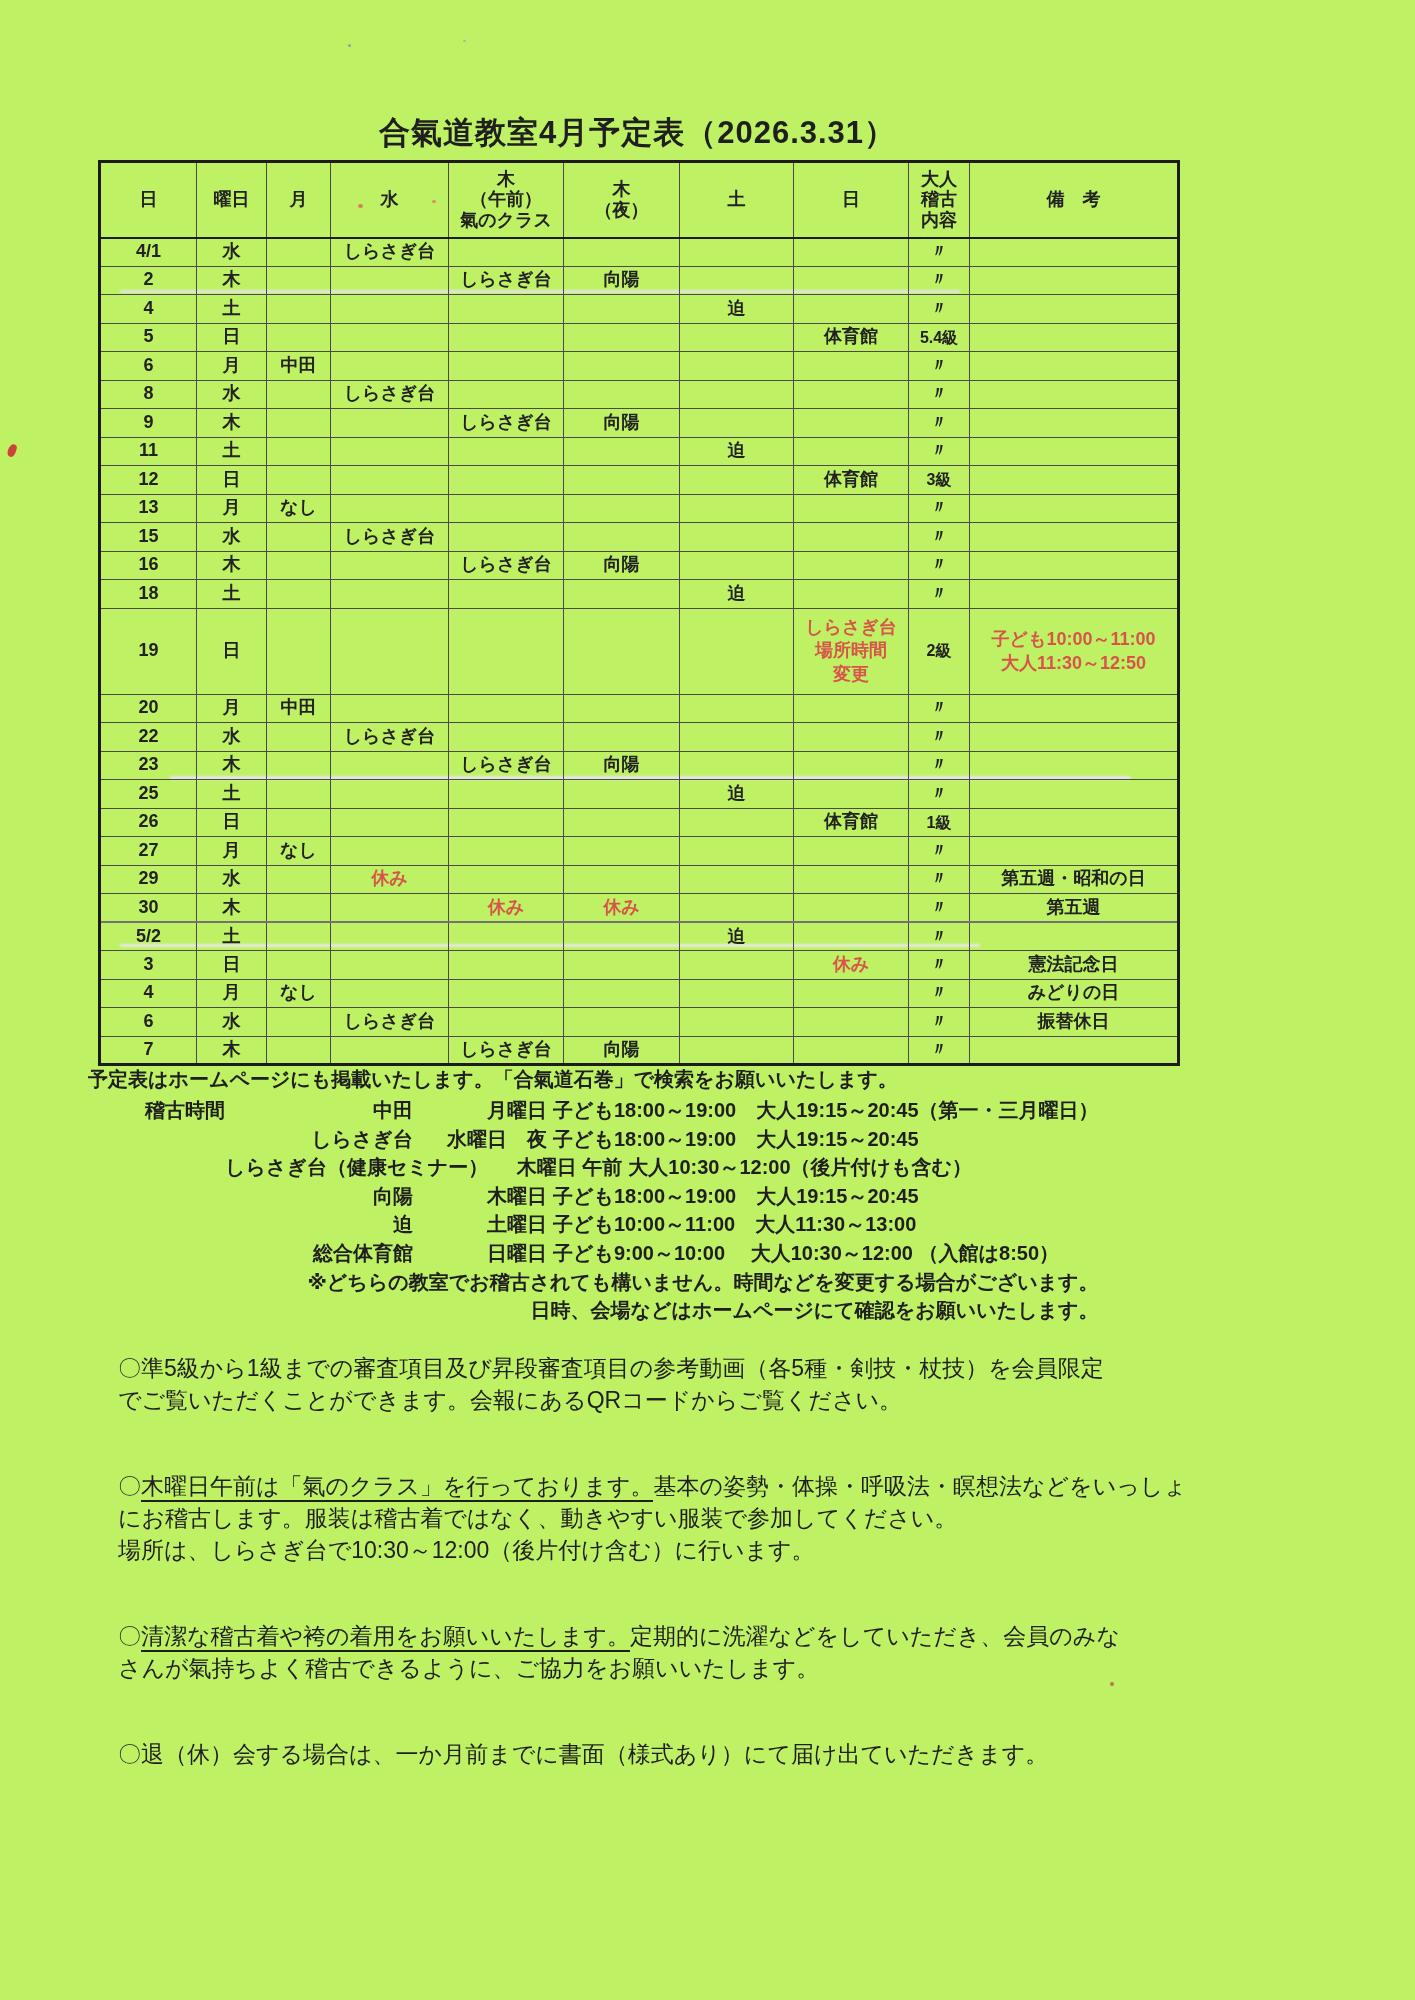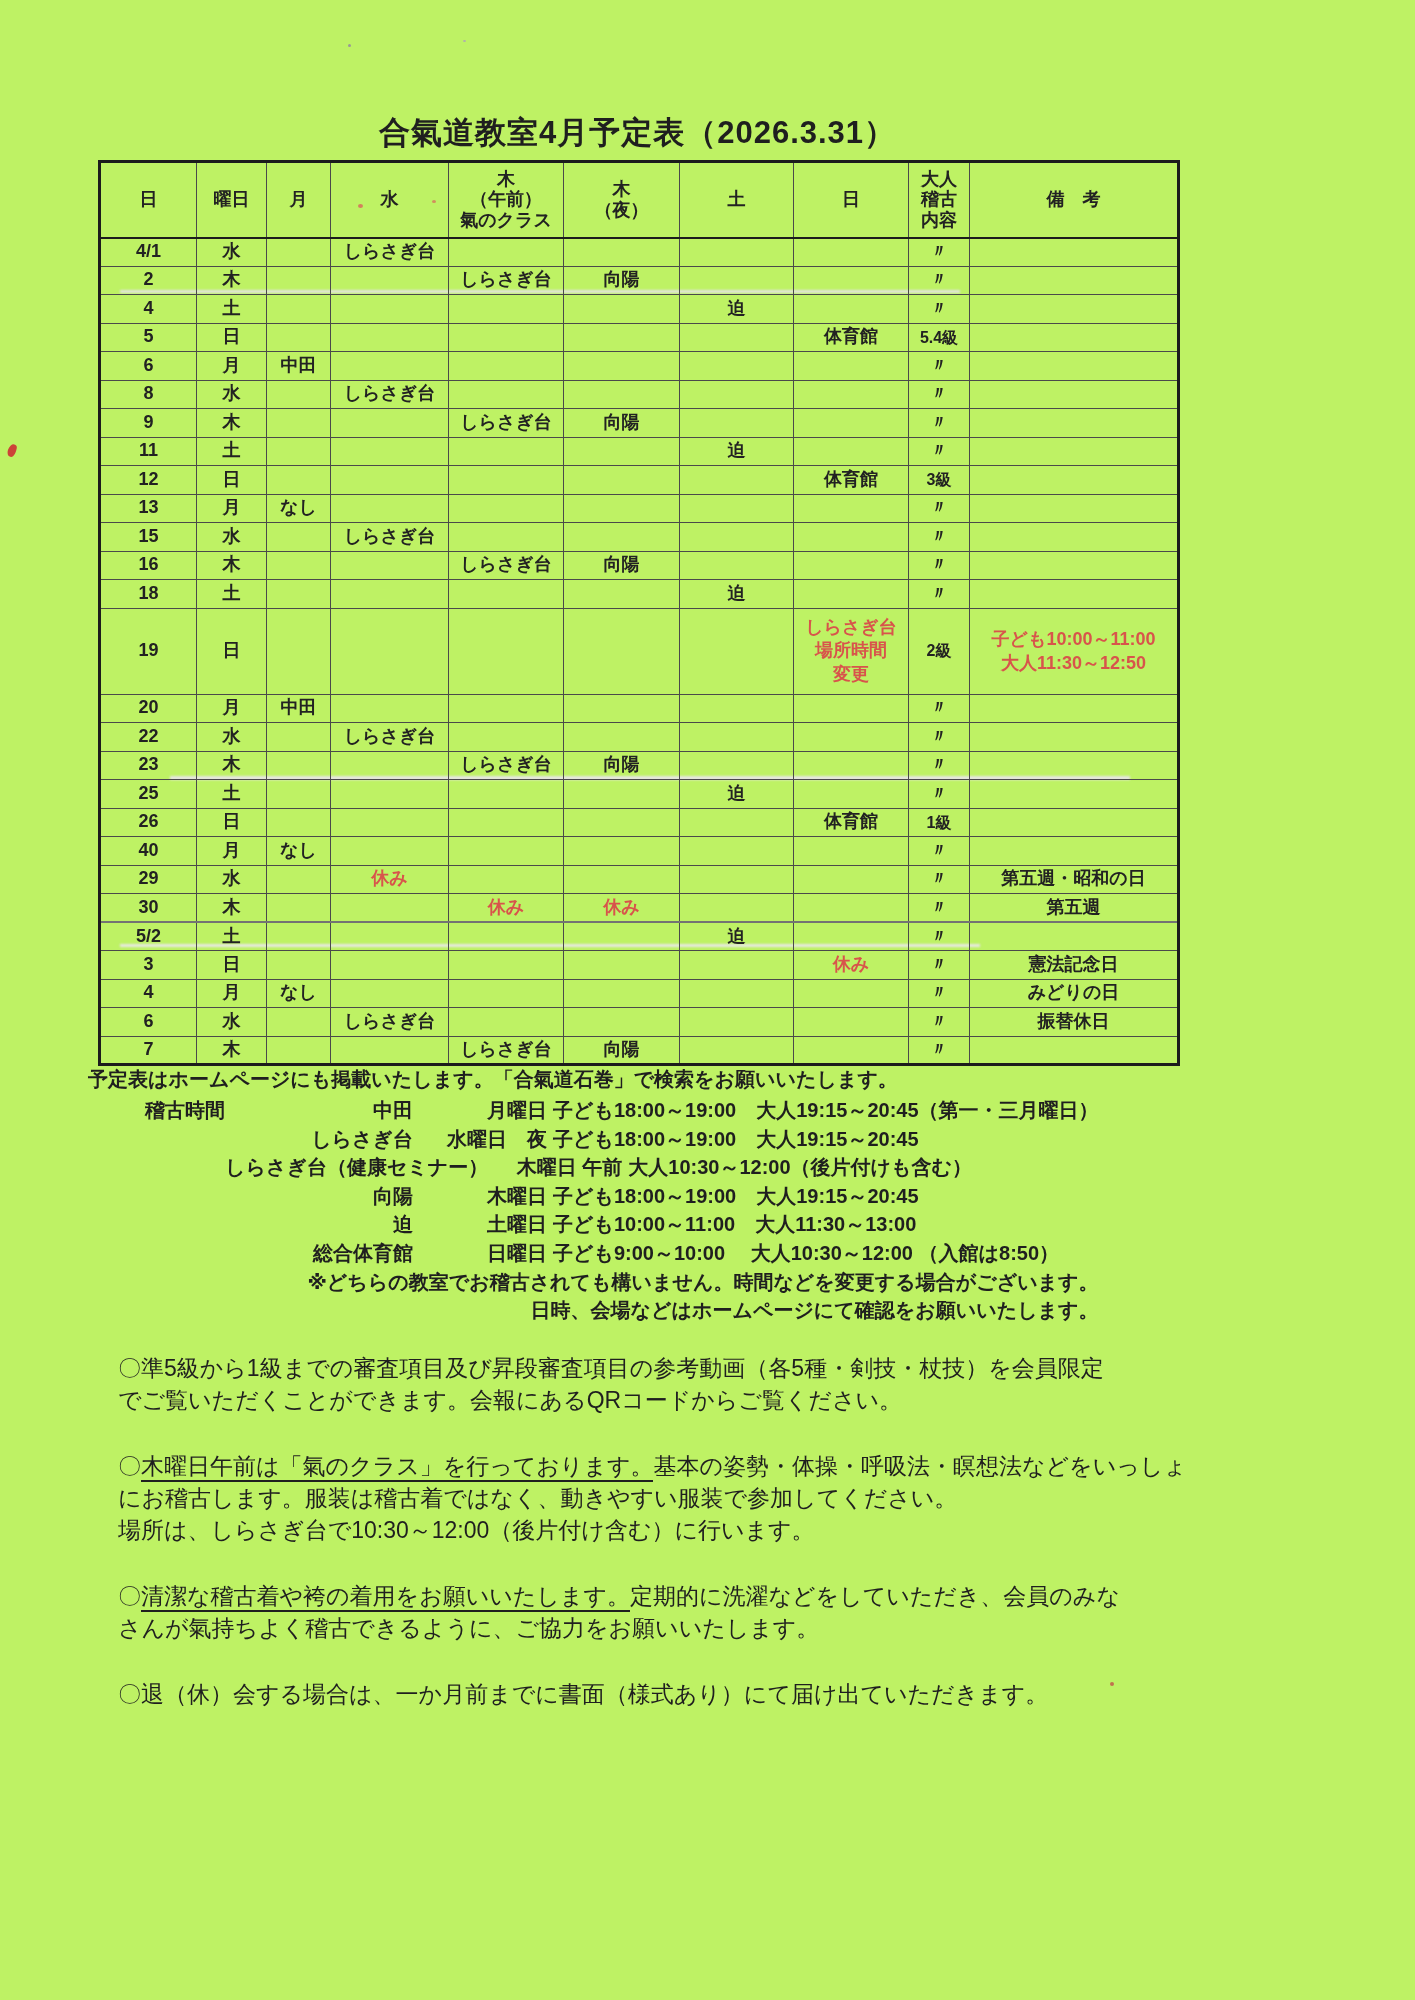--- a/index.html
+++ b/index.html
@@ -41,21 +41,21 @@
     position:absolute;left:88px;top:1066px;font-size:20px;font-weight:bold;white-space:nowrap;
   }
   .times-block{position:absolute;left:85px;top:1096px;font-size:20px;font-weight:bold;text-align:right;}
   .time-row{display:flex;height:28.6px;line-height:28.6px;white-space:nowrap;}
   .time-label{width:140px;}
   .time-loc{min-width:188px;padding-right:12px;}
   .time-day{min-width:122px;padding-right:6px;}
   .time-note{height:28.6px;line-height:28.6px;white-space:nowrap;}
   .paras{position:absolute;left:118px;top:1352px;width:1220px;font-size:23px;font-weight:normal;}
   .para{margin:0;}
-  .para + .para{margin-top:34px;}
+  .para + .para{margin-top:54px;}
   .para-line{height:32px;line-height:32px;white-space:nowrap;}
   .u{border-bottom:2px solid #1f1f1f;padding-bottom:1px;}
   .closing{
     position:absolute;left:98px;top:1766px;width:1079px;text-align:center;
     font-size:23px;font-weight:bold;white-space:nowrap;
   }
   
   .speck{position:absolute;border-radius:50%;}
   .streak{position:absolute;filter:blur(1px);}
 </style>
@@ -334,21 +334,21 @@
           <td class="c-mon"></td>
           <td class="c-wed"></td>
           <td class="c-thuam"></td>
           <td class="c-thupm"></td>
           <td class="c-sat"></td>
           <td class="c-sun">体育館</td>
           <td class="c-grade lvl">1級</td>
           <td class="c-note"></td>
         </tr>
         <tr>
-          <td class="c-date">40</td>
+          <td class="c-date">27</td>
           <td class="c-day">月</td>
           <td class="c-mon">なし</td>
           <td class="c-wed"></td>
           <td class="c-thuam"></td>
           <td class="c-thupm"></td>
           <td class="c-sat"></td>
           <td class="c-sun"></td>
           <td class="c-grade">〃</td>
           <td class="c-note"></td>
         </tr>

